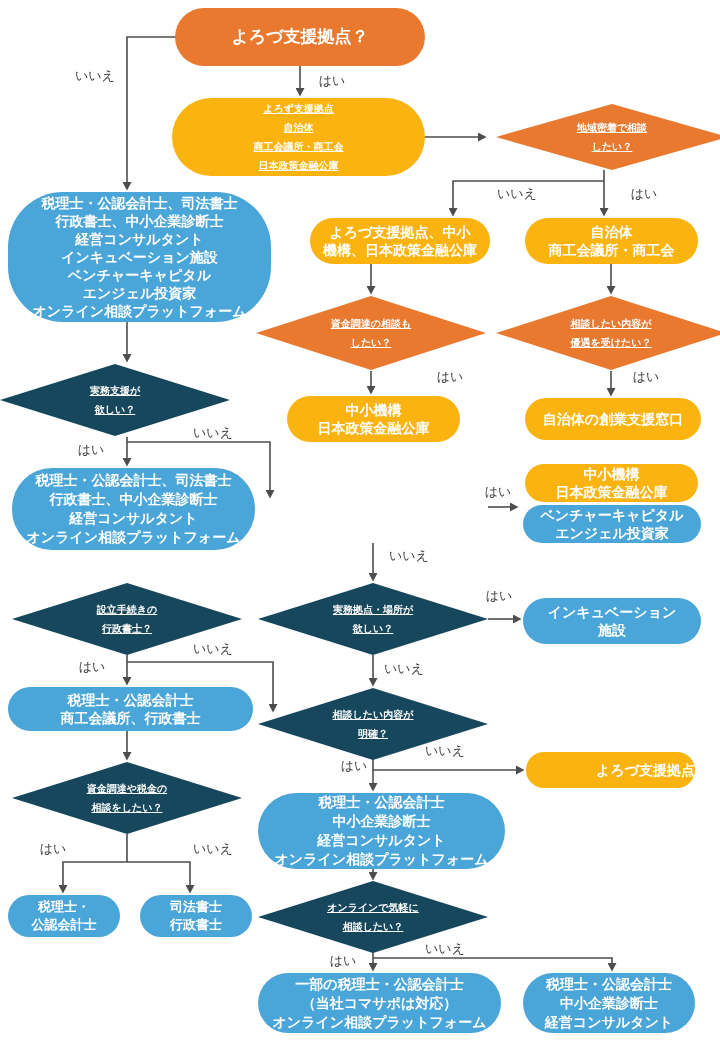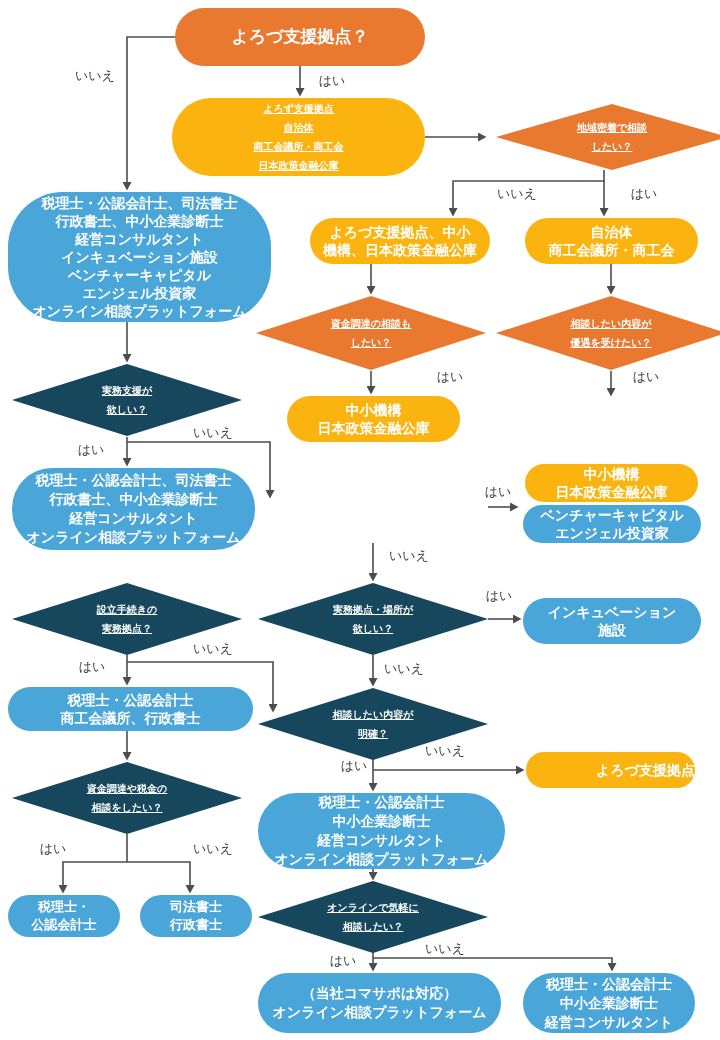--- a/index.html
+++ b/index.html
@@ -106,32 +106,35 @@
   <div class="node orange diamond n-md" style="left:496px;top:296px;width:230px;height:74px;">
       <div>相談したい内容が</div>
       <div>優遇を受けたい？</div>
     </div>
 
   <div class="node yellow n-sm" style="left:287px;top:396px;width:173px;height:46px;border-radius:23px;">
       <div>中小機構</div>
       <div>日本政策金融公庫</div>
     </div>
 
+  <div class="node yellow n-sm" style="left:525px;top:398px;width:176px;height:42px;border-radius:21px;">
+      <div>自治体の創業支援窓口</div>
+    </div>
 
   <div class="node blue n-sm" style="left:8px;top:192px;width:263px;height:130px;border-radius:55px;">
       <div>税理士・公認会計士、司法書士</div>
       <div>行政書士、中小企業診断士</div>
       <div>経営コンサルタント</div>
       <div>インキュベーション施設</div>
       <div>ベンチャーキャピタル</div>
       <div>エンジェル投資家</div>
       <div>オンライン相談プラットフォーム</div>
     </div>
 
-  <div class="node navy diamond n-md" style="left:12px;top:364px;width:230px;height:72px;">
+  <div class="node navy diamond n-md" style="left:0;top:364px;width:230px;height:72px;">
       <div>実務支援が</div>
       <div>欲しい？</div>
     </div>
 
   <div class="node blue n-sm2" style="left:12px;top:468px;width:243px;height:82px;border-radius:40px;">
       <div>税理士・公認会計士、司法書士</div>
       <div>行政書士、中小企業診断士</div>
       <div>経営コンサルタント</div>
       <div>オンライン相談プラットフォーム</div>
     </div>
@@ -152,21 +155,21 @@
       <div>欲しい？</div>
     </div>
 
   <div class="node blue n-sm" style="left:523px;top:598px;width:178px;height:46px;border-radius:23px;">
       <div>インキュベーション</div>
       <div>施設</div>
     </div>
 
   <div class="node navy diamond n-md" style="left:12px;top:583px;width:230px;height:72px;">
       <div>設立手続きの</div>
-      <div>実務拠点？</div>
+      <div>行政書士？</div>
     </div>
 
   <div class="node blue n-sm" style="left:8px;top:687px;width:245px;height:44px;border-radius:22px;">
       <div>税理士・公認会計士</div>
       <div>商工会議所、行政書士</div>
     </div>
 
   <div class="node navy diamond n-md" style="left:12px;top:762px;width:230px;height:72px;">
       <div>資金調達や税金の</div>
       <div>相談をしたい？</div>
@@ -197,20 +200,21 @@
       <div>経営コンサルタント</div>
       <div>オンライン相談プラットフォーム</div>
     </div>
 
   <div class="node navy diamond n-md" style="left:258px;top:881px;width:230px;height:72px;">
       <div>オンラインで気軽に</div>
       <div>相談したい？</div>
     </div>
 
   <div class="node blue n-sm2" style="left:258px;top:973px;width:243px;height:60px;border-radius:30px;">
+      <div>一部の税理士・公認会計士</div>
       <div>（当社コマサポは対応）</div>
       <div>オンライン相談プラットフォーム</div>
     </div>
 
   <div class="node blue n-sm2" style="left:523px;top:973px;width:172px;height:60px;border-radius:30px;">
       <div>税理士・公認会計士</div>
       <div>中小企業診断士</div>
       <div>経営コンサルタント</div>
     </div>
 

